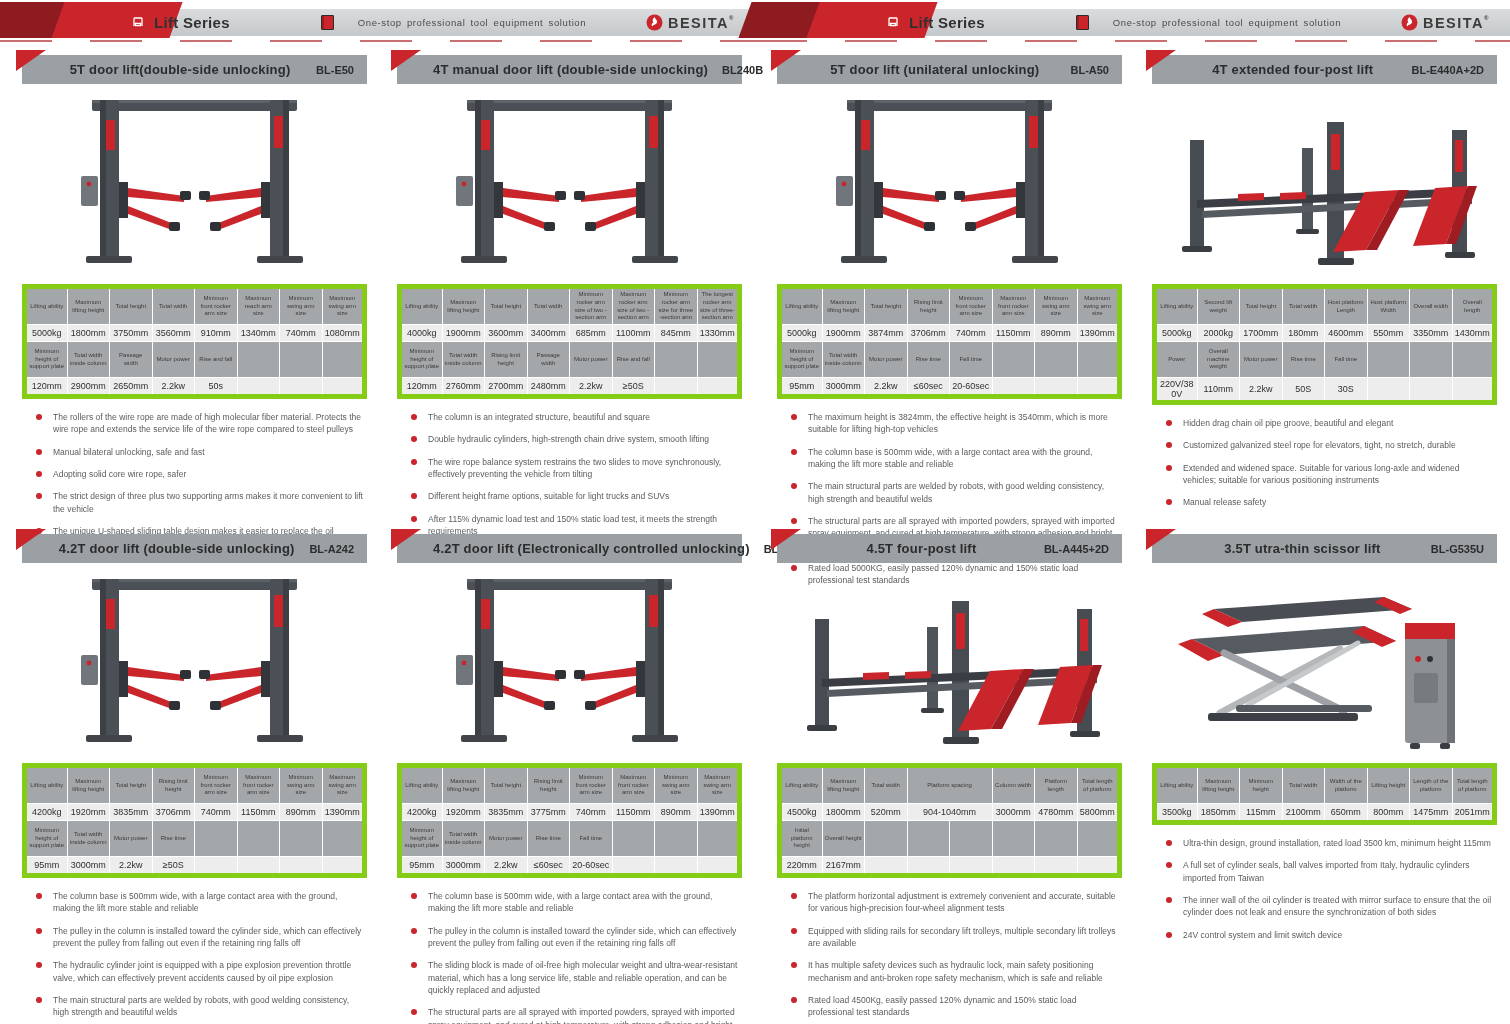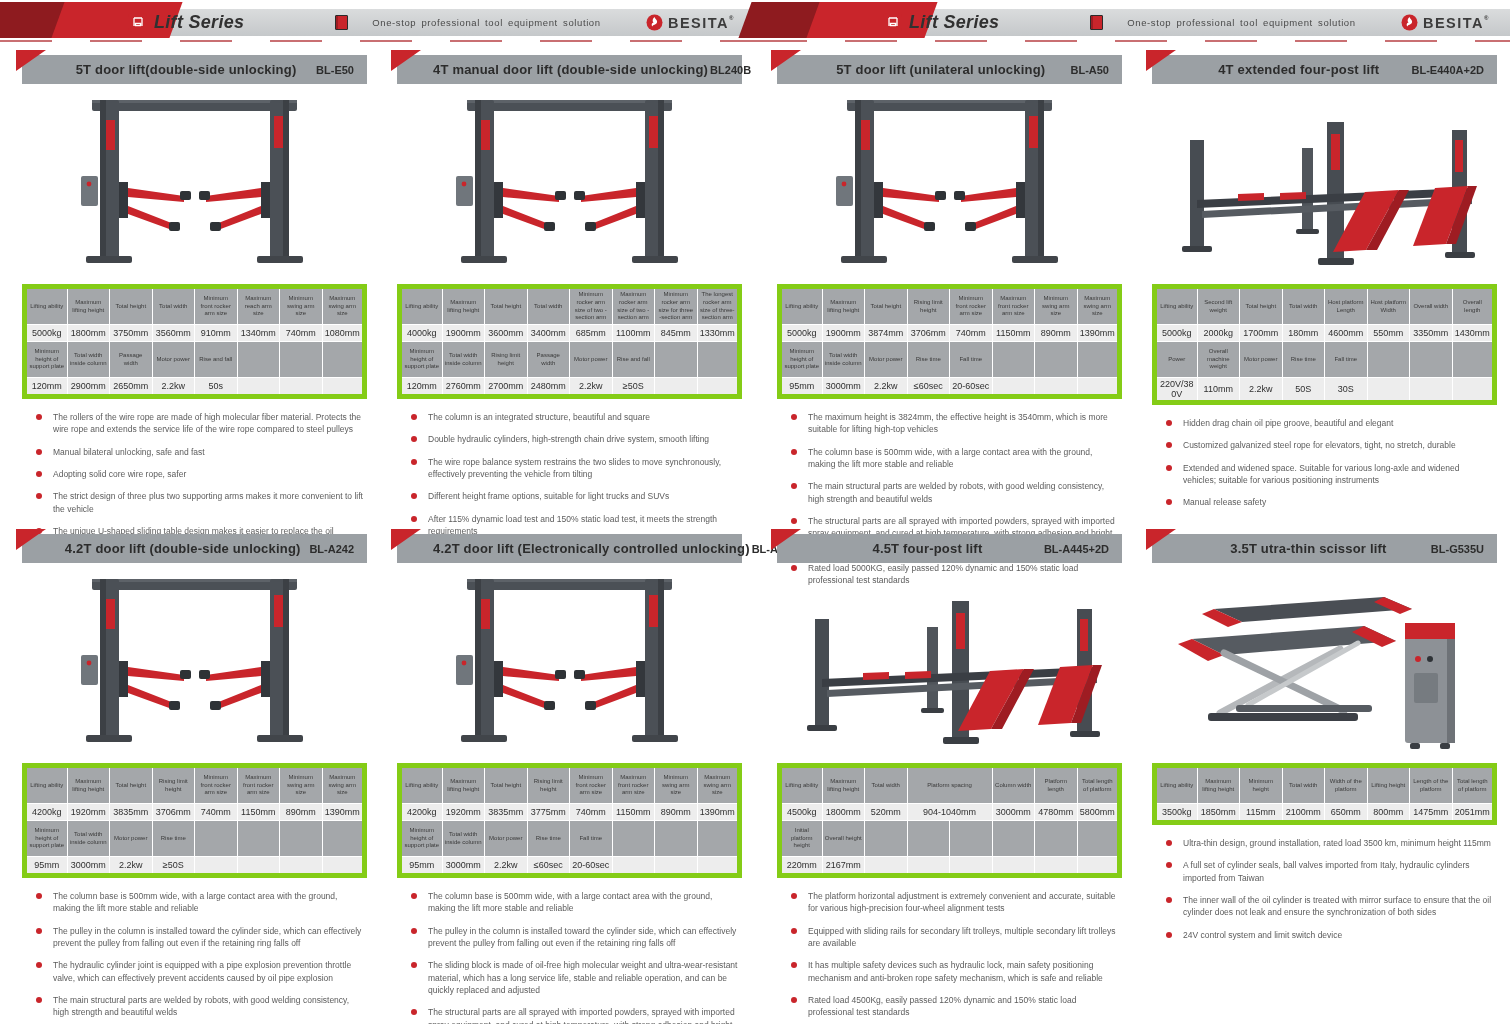--- a/index.html
+++ b/index.html
@@ -17,21 +17,21 @@
     background:linear-gradient(#dadcdd,#c5c8ca);
     display:flex;align-items:center;padding:0 20px 0 128px;box-sizing:border-box;
   }
   .deco-dark{position:absolute;left:-10px;top:-7px;width:92px;height:36px;
     background:#8e1b1f;transform:skewX(-20deg);}
   .deco-red{position:absolute;left:58px;top:-7px;width:118px;height:36px;
     background:#c9252b;transform:skewX(-20deg);}
   .series-group{display:flex;align-items:center;gap:7px;position:relative;z-index:2;}
   .series-badge{width:19px;height:19px;border-radius:4px;background:#c9252b;
     display:flex;align-items:center;justify-content:center;}
-  .series-title{font-size:18px;font-weight:bold;color:#313131;letter-spacing:.3px;font-style:italic;}
+  .series-title{font-size:15px;font-weight:bold;color:#313131;letter-spacing:.3px;}
   .tagline-group{display:flex;align-items:center;gap:24px;margin-left:91px;}
   .book-ico{width:11px;height:13px;background:#c9252b;border:1px solid #2b2b2b;border-radius:1px;
     box-shadow:inset 2px 0 0 #9e1c22;}
   .tagline{font-size:9.5px;color:#4a4a4a;letter-spacing:.6px;word-spacing:2px;}
   .brand-group{display:flex;align-items:center;gap:5px;margin-left:auto;}
   .brand-name{font-size:14.5px;font-weight:bold;color:#3c3c3c;letter-spacing:1.5px;position:relative;}
   .brand-name .reg{font-size:6px;vertical-align:top;}
   .dashline{height:2px;margin:4px 0 0;
     background:repeating-linear-gradient(90deg,#c96f72 0 52px,transparent 52px 90px);}
 
@@ -39,21 +39,21 @@
   .grid{display:grid;grid-template-columns:345px 345px;column-gap:30px;
     grid-template-rows:479px auto;padding:13px 22px 0;box-sizing:border-box;}
   .panel{display:flex;flex-direction:column;}
 
   .panel-head{position:relative;height:29px;background:#9ba0a4;
     display:flex;align-items:center;padding:0 13px 0 36px;box-sizing:border-box;}
   .corner{position:absolute;left:-6px;top:-5px;width:30px;height:21px;background:#c9252b;
     clip-path:polygon(0 0,100% 0,0 100%);}
   .p-title{flex:1;margin:0;text-align:center;font-size:13px;font-weight:bold;color:#2c2c2c;
     letter-spacing:.2px;white-space:nowrap;}
-  .p-model{font-size:11px;font-weight:bold;color:#2c2c2c;margin-left:2px;white-space:nowrap;}
+  .p-model{font-size:11px;font-weight:bold;color:#2c2c2c;margin-left:14px;white-space:nowrap;}
 
   .illus{height:198px;display:flex;align-items:center;justify-content:center;overflow:hidden;}
   .illus svg{width:100%;height:100%;}
 
   .spec{width:100%;border-collapse:collapse;table-layout:fixed;border:5px solid #84cc16;margin-top:2px;}
   .spec td{border:1px solid #ffffff;text-align:center;vertical-align:middle;
     padding:1px 2px;overflow:hidden;word-wrap:break-word;}
   .spec tr.head td{background:#a4a7aa;color:#3a3a3a;font-size:6px;height:33px;line-height:1.3;}
   .spec tr.val td{background:#ededed;color:#2f2f2f;font-size:9px;height:14px;}
 

